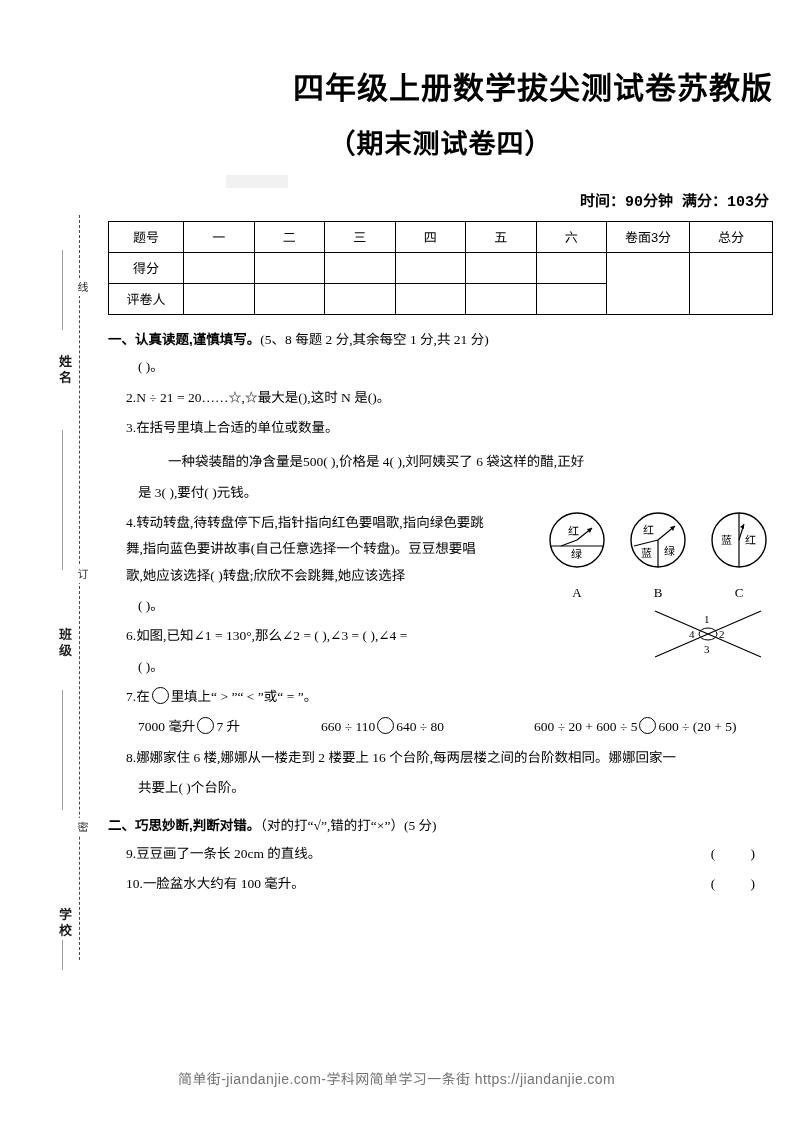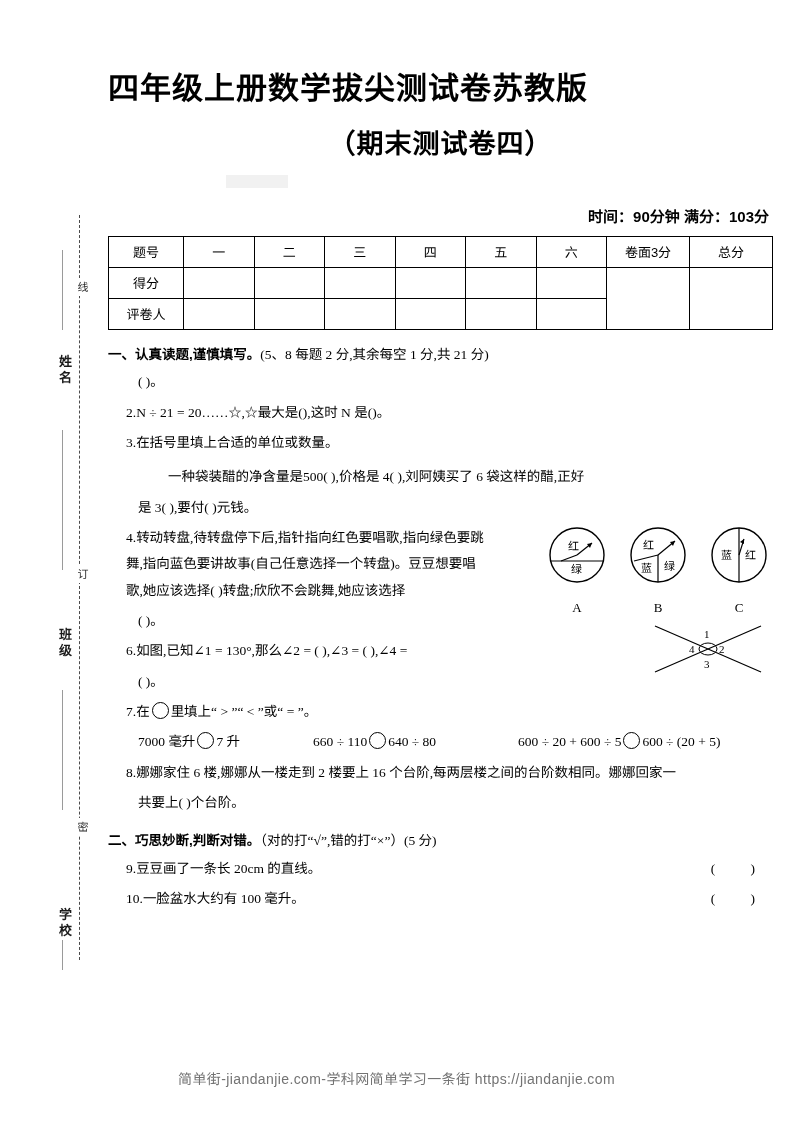--- a/index.html
+++ b/index.html
@@ -80,41 +80,41 @@
   .page {
     position: absolute;
     left: 108px;
     top: 0;
     width: 665px;
     height: 1122px;
   }
 
   .title {
     margin-top: 68px;
-    text-align: left;
+    text-align: right;
     font-size: 31px;
     font-weight: bold;
     font-family: "Liberation Sans", sans-serif;
     letter-spacing: 1px;
     line-height: 1.35;
   }
   .subtitle {
     text-align: center;
     font-size: 27px;
     font-weight: bold;
     font-family: Liberation Sans, sans-serif;
     margin-top: 12px;
     letter-spacing: 1px;
   }
   .meta-line {
     text-align: right;
     font-size: 15px;
     font-weight: bold;
-    font-family: Liberation Sans, sans-serif;
-    margin-top: 44px;
+    font-family: Liberation Mono, monospace;
+    margin-top: 28px;
     padding-right: 4px;
   }
 
   
   table.score {
     border-collapse: collapse;
     width: 665px;
     margin-top: 10px;
     table-layout: fixed;
   }
@@ -363,21 +363,21 @@
         <text x="55" y="48" font-size="11" font-family="'Liberation Serif',serif">3</text>
         <text x="40" y="33" font-size="11" font-family="'Liberation Serif',serif">4</text>
       </svg>
     </div>
   </div>
   <div class="q indent2">(          )。</div>
 
   <div class="q indent1">
     <span>7.</span><span>在</span><span class="circ"></span><span>里填上“ &gt; ”“ &lt; ”或“ = ”。</span>
   </div>
-  <div class="q indent2" style="display:flex; gap:0;">
+  <div class="q indent2" style="display:flex; gap:8px;">
     <span style="width:175px;"><span>7000 毫升</span><span class="circ"></span><span>7 升</span></span>
     <span style="width:205px;"><span>660 ÷ 110</span><span class="circ"></span><span>640 ÷ 80</span></span>
     <span><span>600 ÷ 20 + 600 ÷ 5</span><span class="circ"></span><span>600 ÷ (20 + 5)</span></span>
   </div>
 
   <div class="q indent1">
     <span>8.</span><span>娜娜家住 6 楼,娜娜从一楼走到 2 楼要上 16 个台阶,每两层楼之间的台阶数相同。娜娜回家一</span>
   </div>
   <div class="q indent2">共要上(          )个台阶。</div>
 

